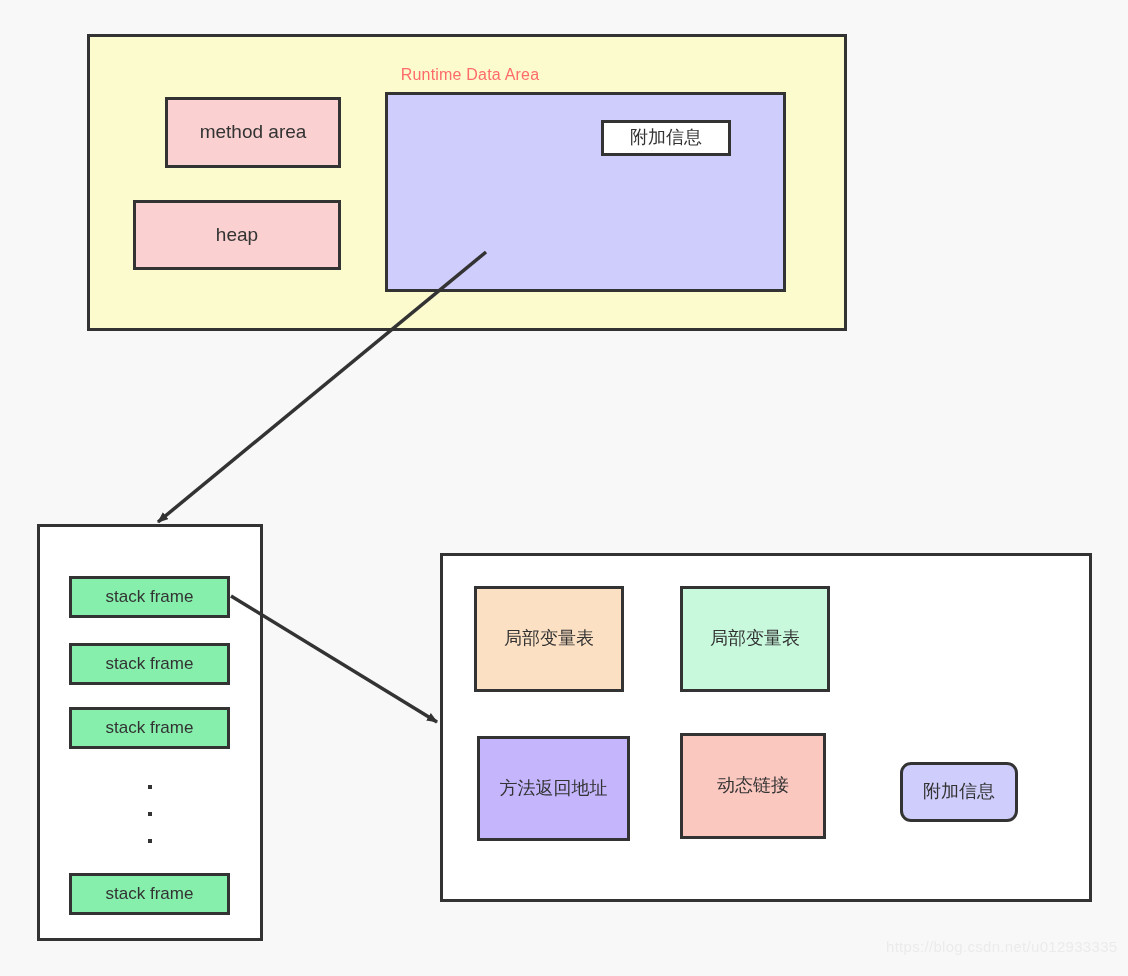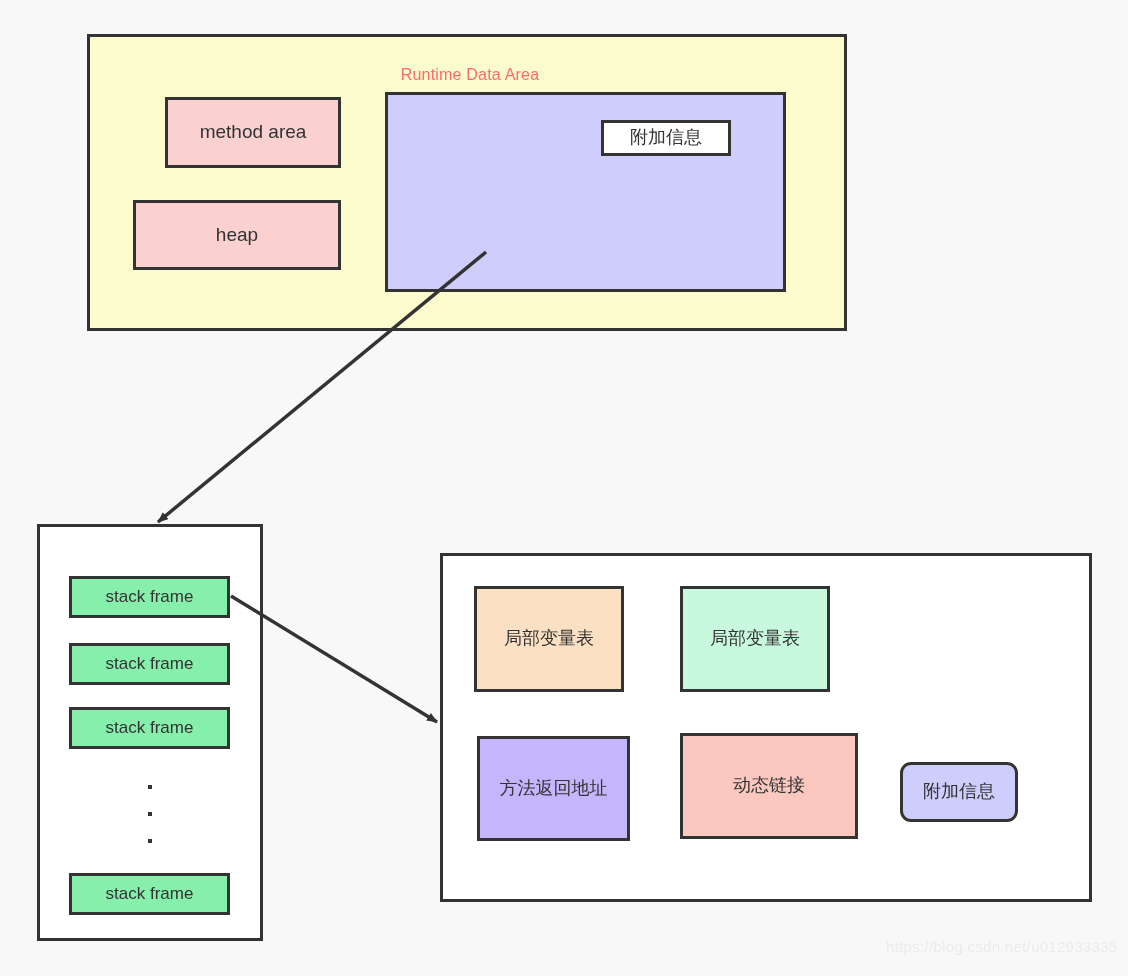--- a/index.html
+++ b/index.html
@@ -179,21 +179,21 @@
     left: 477px;
     top: 736px;
     width: 153px;
     height: 105px;
     background: #c4b5fd;
     font-size: 18px;
   }
   #dynamic-linking-box {
     left: 680px;
     top: 733px;
-    width: 178px;
+    width: 146px;
     height: 106px;
     background: #fbc8c0;
     font-size: 18px;
   }
   #additional-info-box {
     left: 900px;
     top: 762px;
     width: 118px;
     height: 60px;
     background: #cfcdfb;

